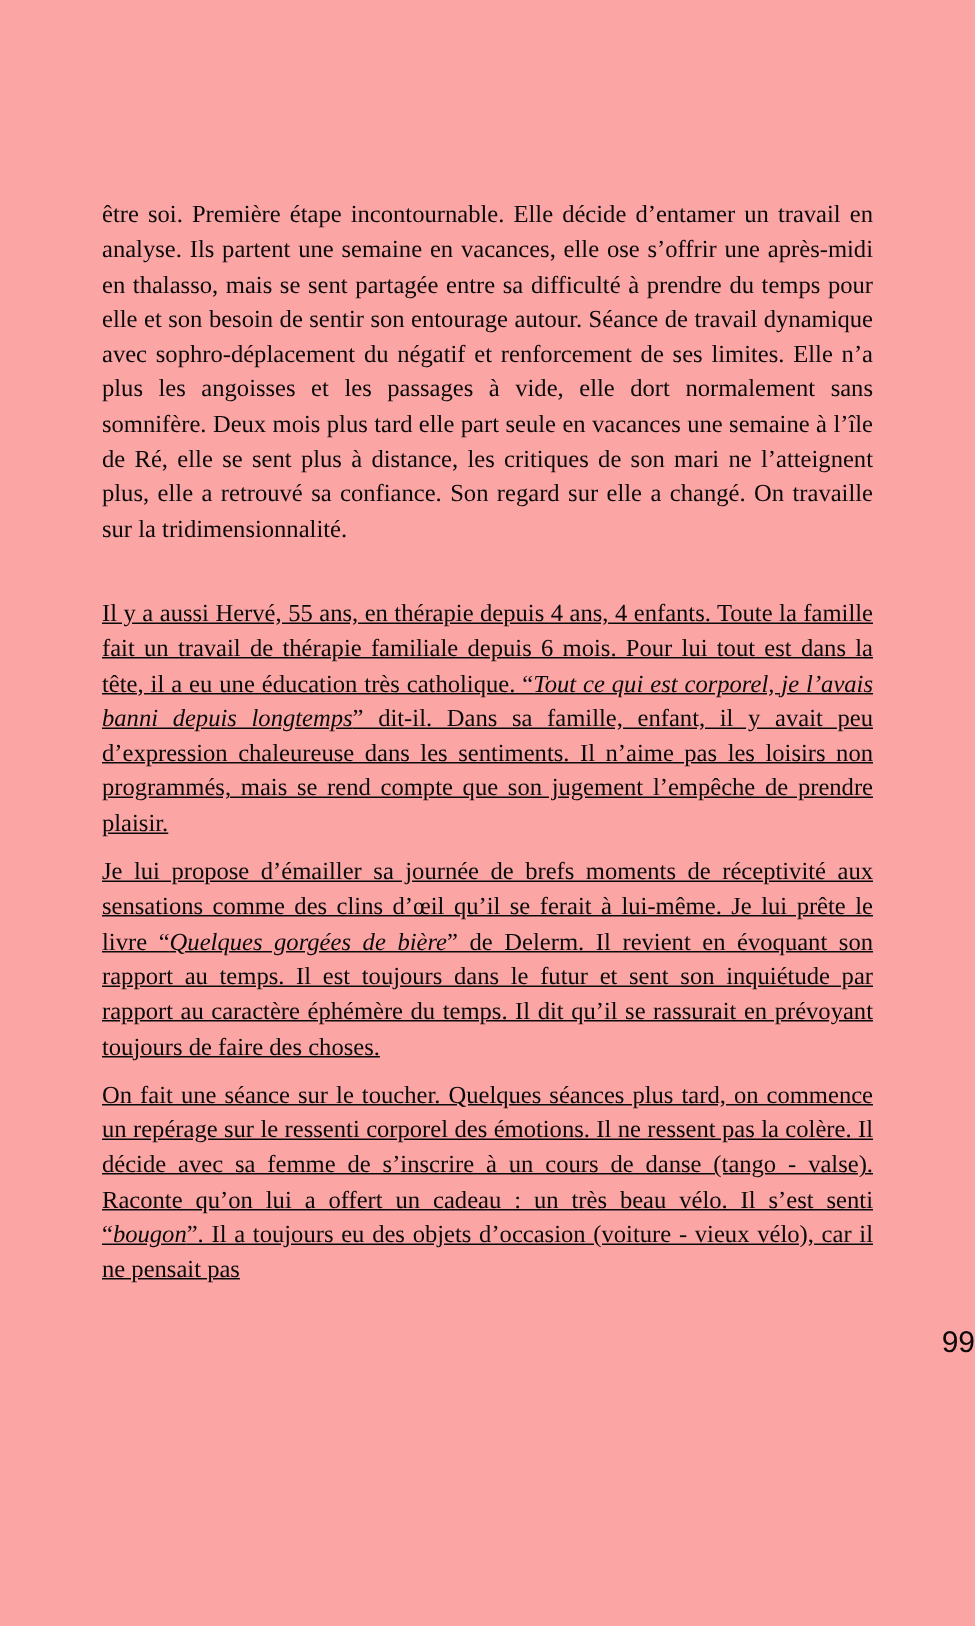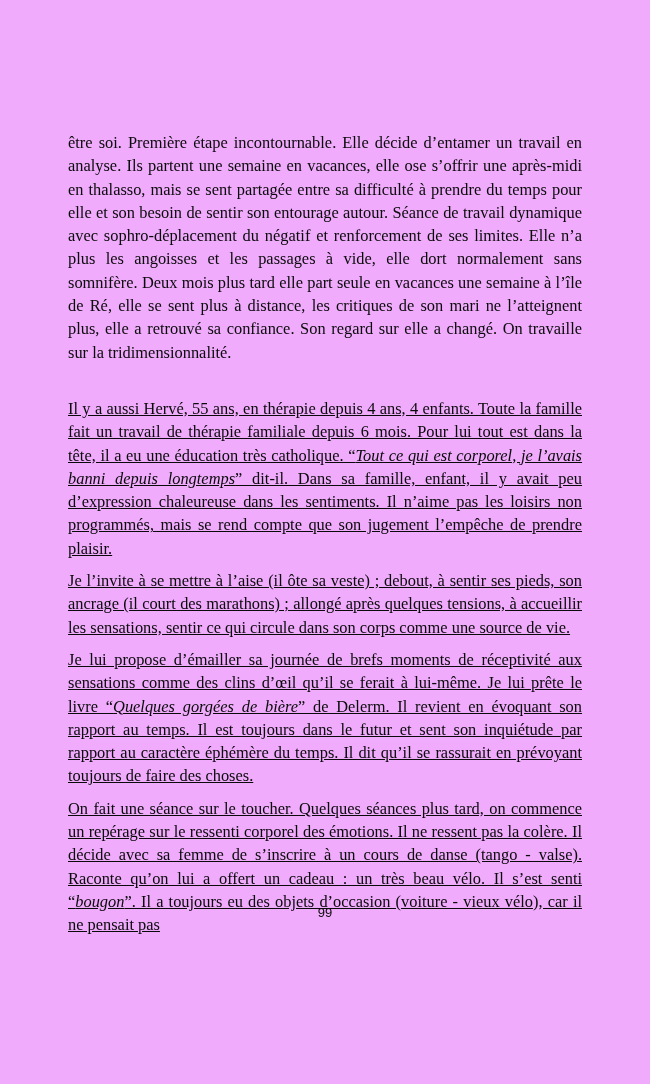--- a/index.html
+++ b/index.html
@@ -4,21 +4,21 @@
 <style>
   html, body {
     margin: 0;
     padding: 0;
     background: #ffffff;
   }
   .page {
     position: relative;
     width: 650px;
     height: 1084px;
-    background: #f0abfc;
+    background: #fca5a5;
     margin: 0 auto;
     overflow: hidden;
     font-family: "Liberation Serif", "DejaVu Serif", serif;
     color: #000000;
   }
   .text-column {
     position: absolute;
     left: 68px;
     top: 98px;
     width: 514px;
@@ -40,41 +40,40 @@
     margin-top: 33px;
   }
   .para i,
   .para em {
     font-style: italic;
   }
   .page-number {
     position: absolute;
     left: 0;
     right: 0;
-    top: 905px;
-    text-align: center;
+    top: 884px;
+    text-align: right;
     font-family: "Liberation Sans", "DejaVu Sans", sans-serif;
-    font-size: 13px;
+    font-size: 20px;
     color: #0a0a0a;
   }
 </style>
 </head>
 <body>
 
 <div class="page">
 
   <div class="text-column">
 
     <p class="para gap-large">être soi. Première étape incontournable. Elle décide d’entamer un travail en analyse. Ils partent une semaine en vacances, elle ose s’offrir une après-midi en thalasso, mais se sent partagée entre sa difficulté à prendre du temps pour elle et son besoin de sentir son entourage autour. Séance de travail dynamique avec sophro-déplacement du négatif et renforcement de ses limites. Elle n’a plus les angoisses et les passages à vide, elle dort normalement sans somnifère. Deux mois plus tard elle part seule en vacances une semaine à l’île de Ré, elle se sent plus à distance, les critiques de son mari ne l’atteignent plus, elle a retrouvé sa confiance. Son regard sur elle a changé. On travaille sur la tridimensionnalité.</p>
 
     <p class="para gap-large">
       <span>Il y a aussi Hervé, 55 ans, en thérapie depuis 4 ans, 4 enfants. Toute la famille fait un travail de thérapie familiale depuis 6 mois. Pour lui tout est dans la tête, il a eu une éducation très catholique. “</span><i>Tout ce qui est corporel, je l’avais banni depuis longtemps</i><span>” dit-il. Dans sa famille, enfant, il y avait peu d’expression chaleureuse dans les sentiments. Il n’aime pas les loisirs non programmés, mais se rend compte que son jugement l’empêche de prendre plaisir.</span>
     </p>
 
-    <p class="para">Je l’invite à se mettre à l’aise (il ôte sa veste) ; debout, à sentir ses pieds, son ancrage (il court des marathons) ; allongé après quelques tensions, à accueillir les sensations, sentir ce qui circule dans son corps comme une source de vie.</p>
 
     <p class="para">
       <span>Je lui propose d’émailler sa journée de brefs moments de réceptivité aux sensations comme des clins d’œil qu’il se ferait à lui-même. Je lui prête le livre “</span><i>Quelques gorgées de bière</i><span>” de Delerm. Il revient en évoquant son rapport au temps. Il est toujours dans le futur et sent son inquiétude par rapport au caractère éphémère du temps. Il dit qu’il se rassurait en prévoyant toujours de faire des choses.</span>
     </p>
 
     <p class="para">
       <span>On fait une séance sur le toucher. Quelques séances plus tard, on commence un repérage sur le ressenti corporel des émotions. Il ne ressent pas la colère. Il décide avec sa femme de s’inscrire à un cours de danse (tango - valse). Raconte qu’on lui a offert un cadeau : un très beau vélo. Il s’est senti “</span><i>bougon</i><span>”. Il a toujours eu des objets d’occasion (voiture - vieux vélo), car il ne pensait pas</span>
     </p>
 
   </div>

